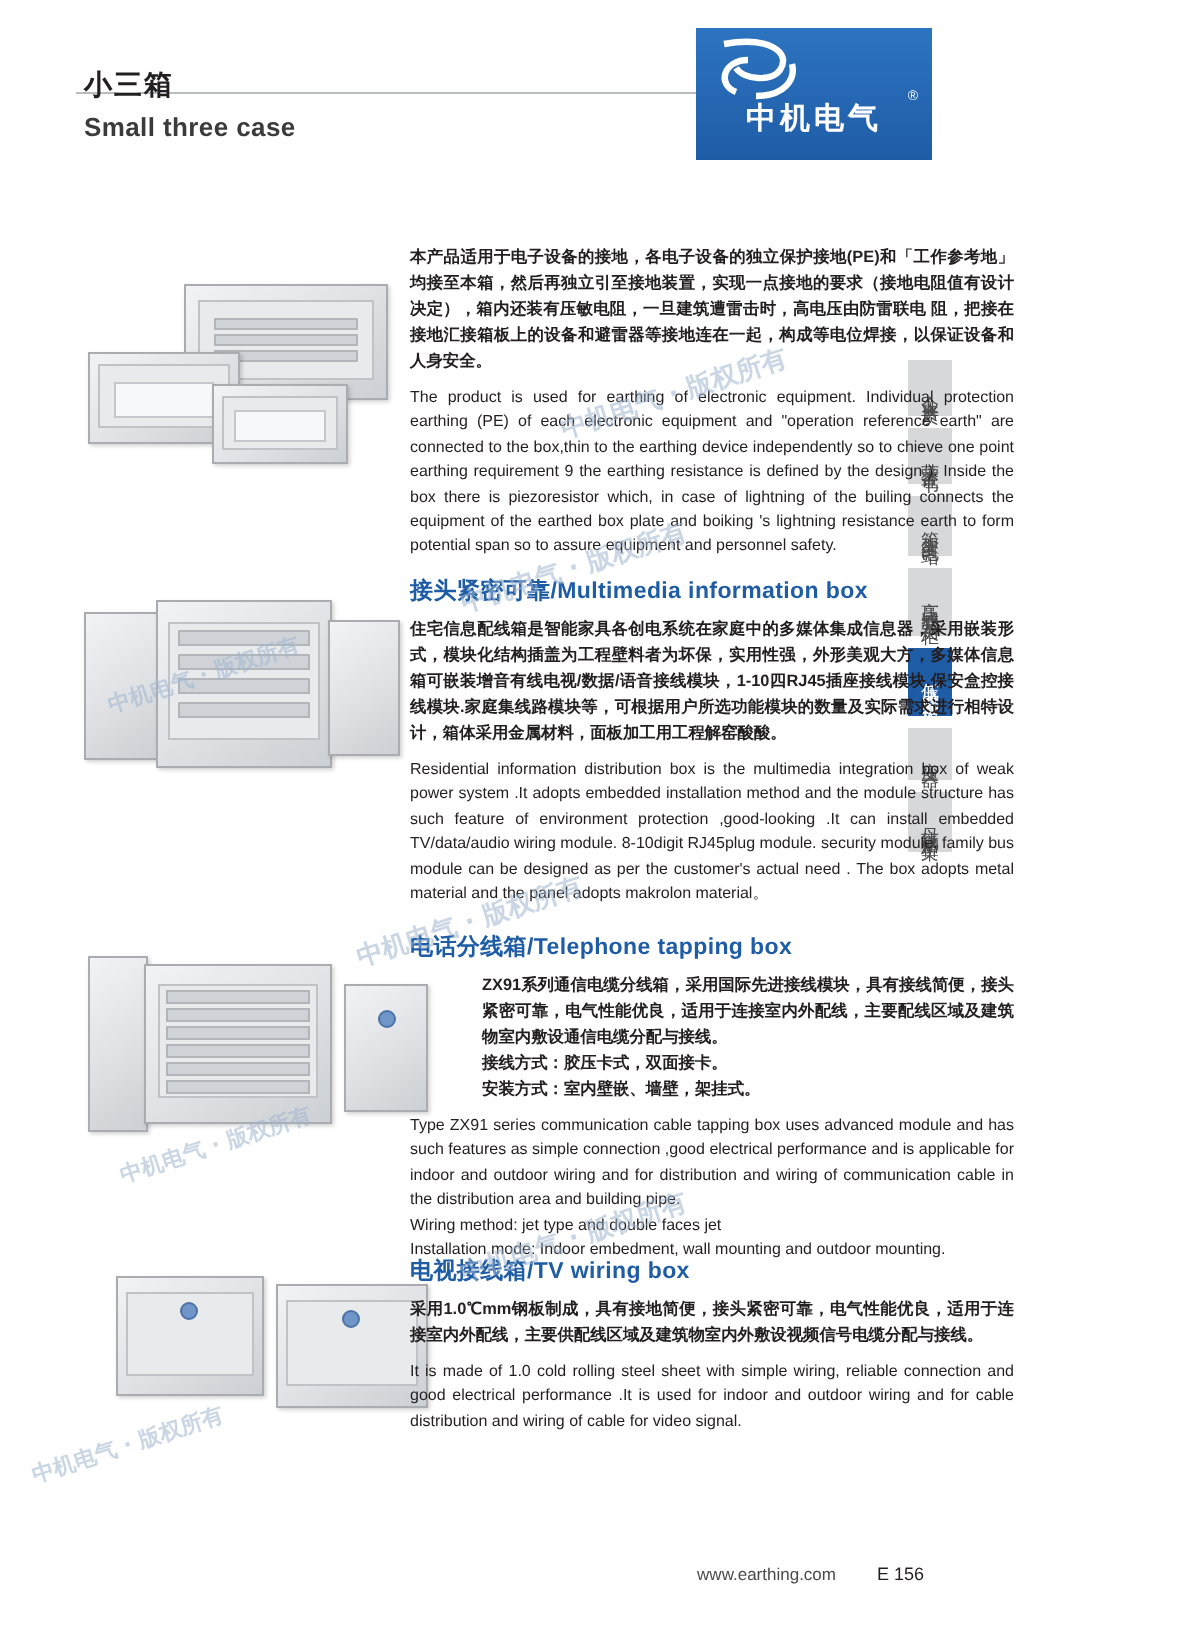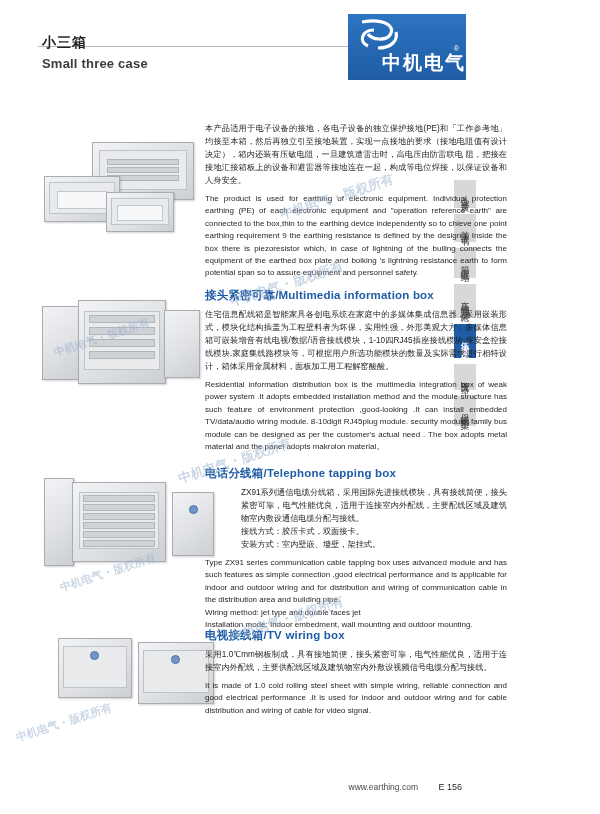--- a/index.html
+++ b/index.html
@@ -31,21 +31,21 @@
   .logo-box{
     position:absolute;right:18px;top:14px;width:118px;height:66px;
     background:#2467b2;
     background:linear-gradient(180deg,#2d74c0 0%,#1f5ca6 100%);
   }
   .logo-swirl{
     position:absolute;left:8px;top:4px;width:46px;height:34px;
   }
   .logo-cn{
     position:absolute;left:0;top:36px;width:118px;
-    text-align:right;color:#ffffff;font-size:19px;font-weight:bold;
+    text-align:center;color:#ffffff;font-size:15px;font-weight:bold;
     letter-spacing:2px;
     font-family:"DejaVu Sans", sans-serif;
   }
   .logo-r{
     position:absolute;right:7px;top:31px;color:#fff;font-size:7px;
   }
 
   
   .side-tabs{
     position:absolute;right:8px;top:180px;width:22px;
@@ -68,21 +68,21 @@
   }
 
   
   .section{position:absolute;}
   .sec-title{
     font-size:11.5px;color:#1f5ca6;font-weight:bold;margin:0 0 5px 0;
     letter-spacing:.2px;
   }
   .para-cn{
     font-size:8.2px;line-height:13px;color:#231f20;
-    text-align:justify;margin:0 0 6px 0;
+    text-align:justify;margin:0 0 6px 0;font-weight:bold;
   }
   .para-en{
     font-size:8px;line-height:12.4px;color:#231f20;
     text-align:justify;margin:0;
   }
   .txtcol{width:302px;}
 
   
   .imgwrap{position:absolute;}
   .box{

